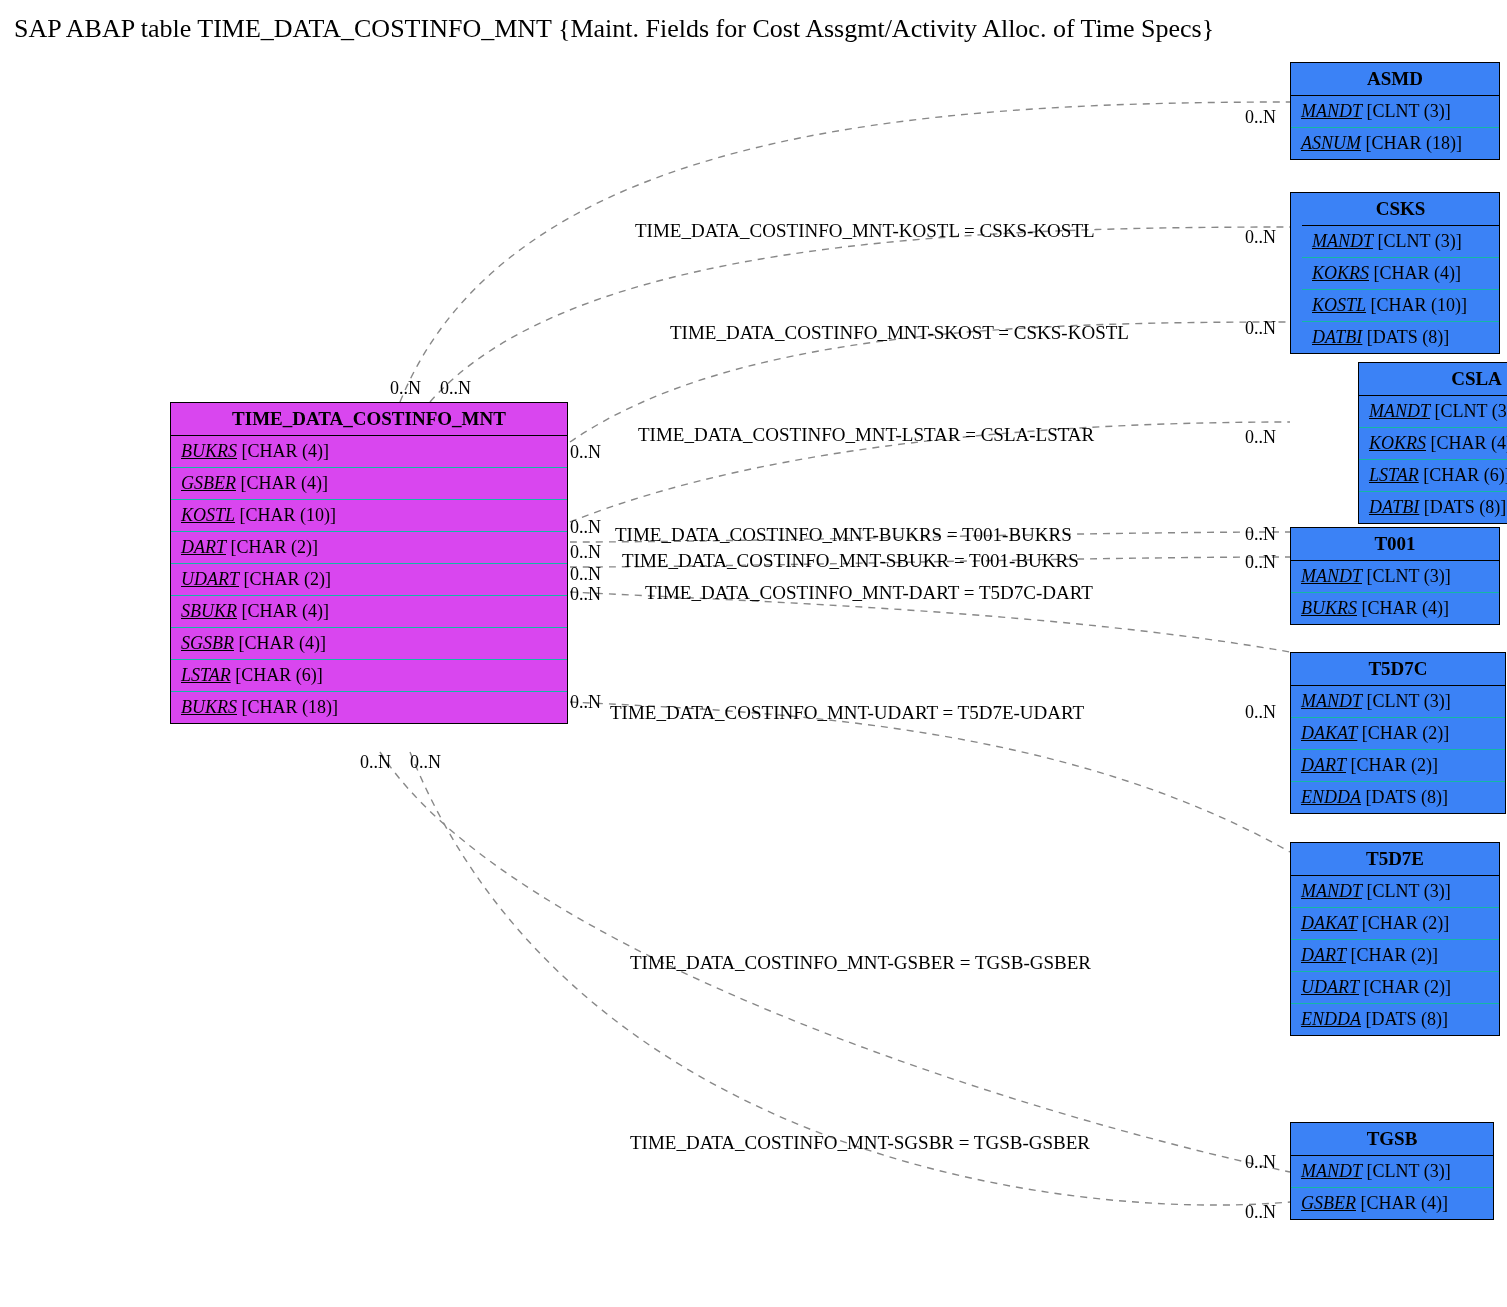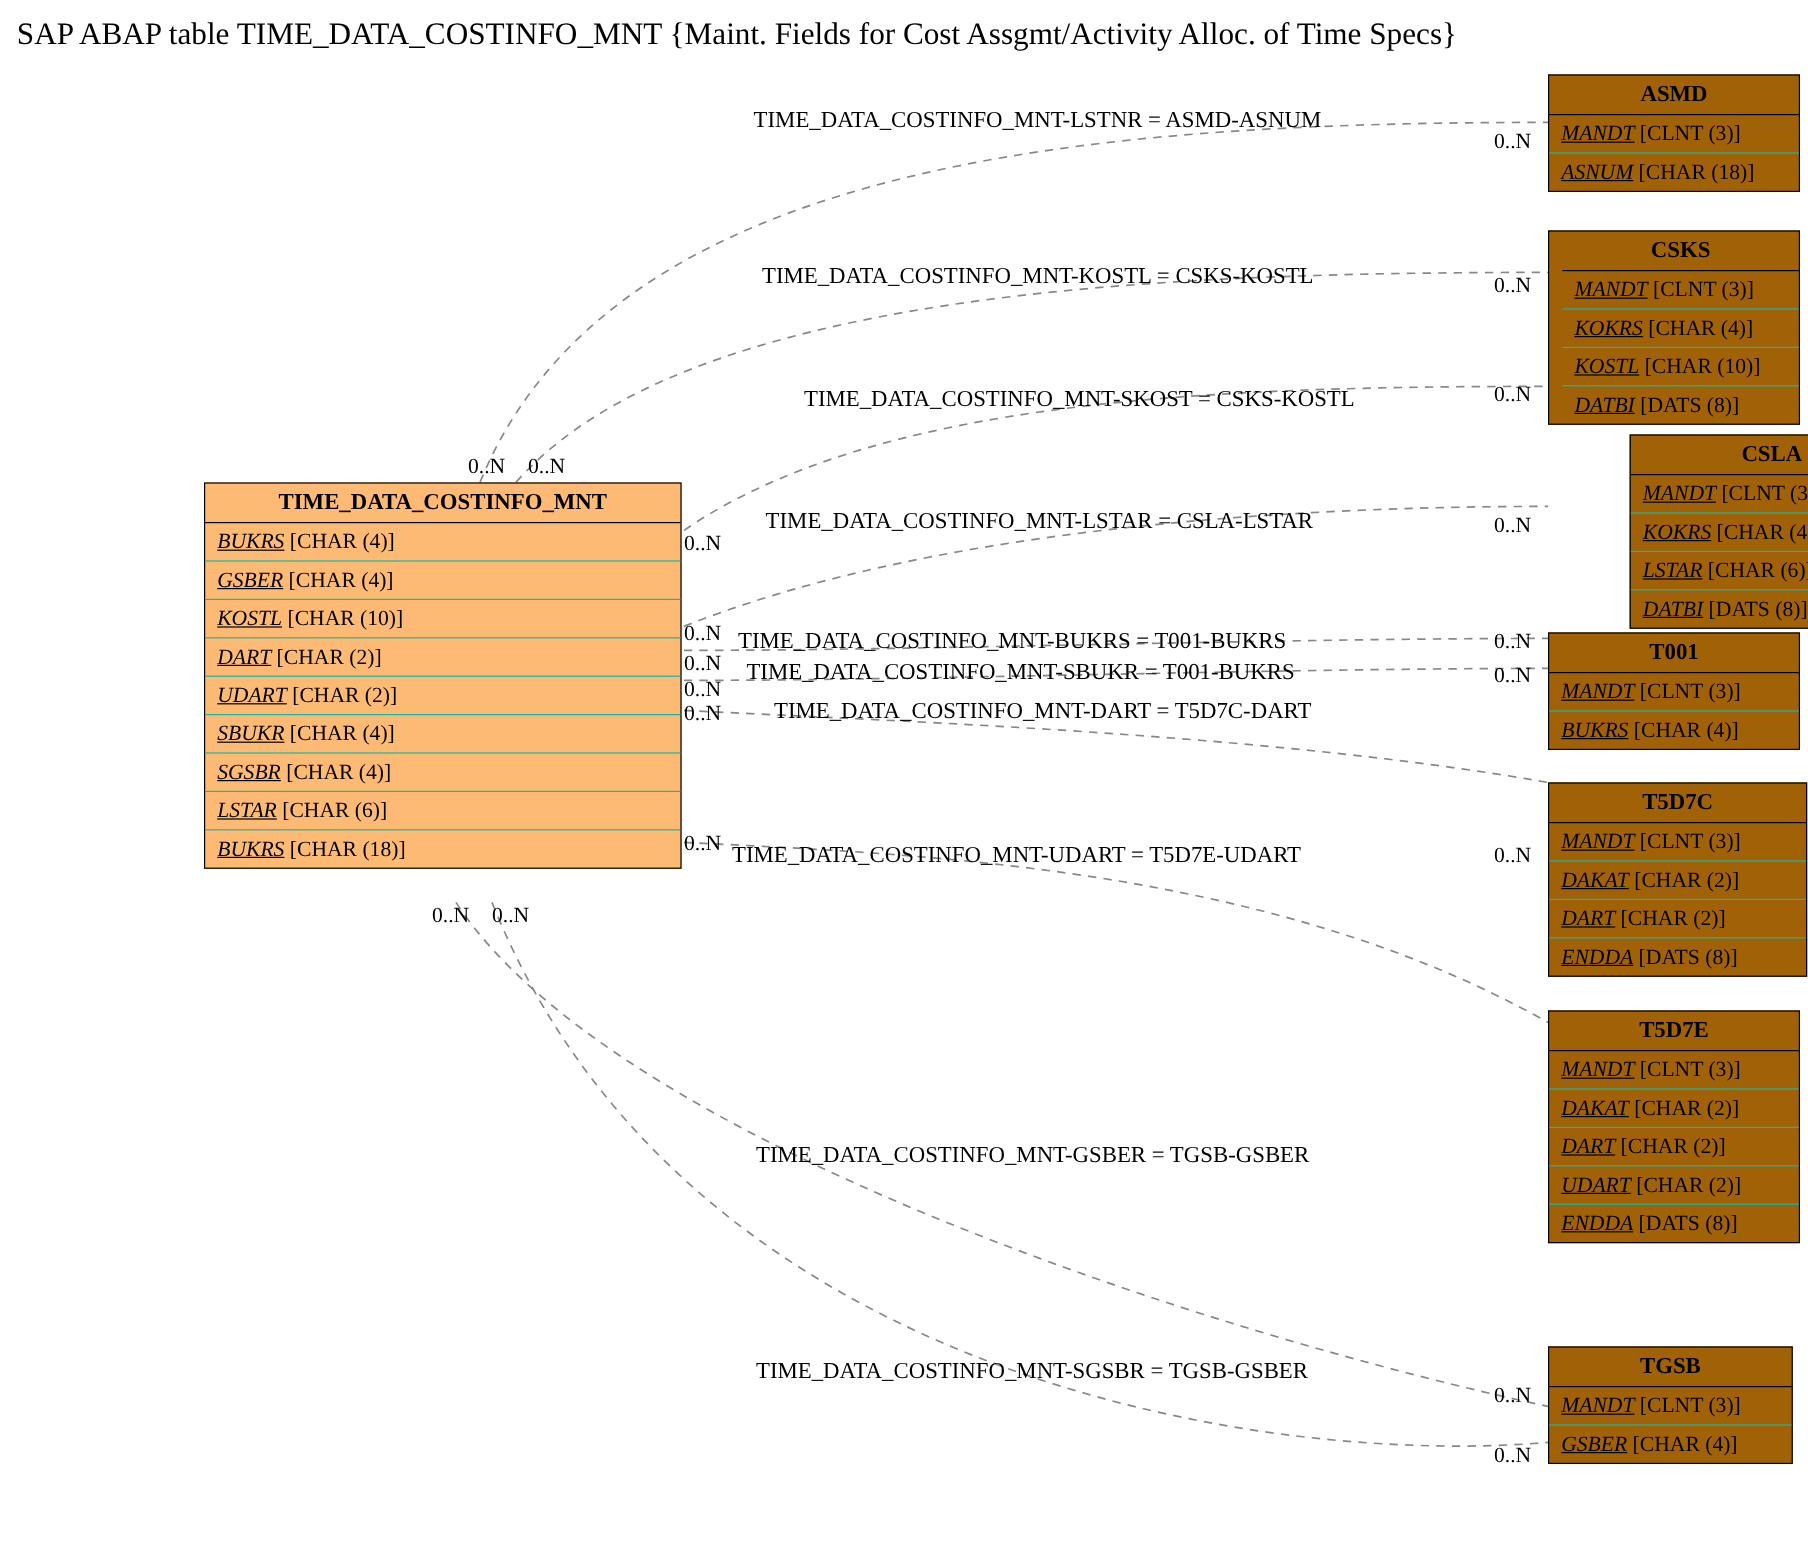--- a/index.html
+++ b/index.html
@@ -23,24 +23,24 @@
   svg.edges {
     position: absolute;
     left: 0; top: 0;
     width: 1487px;
     height: 1260px;
     pointer-events: none;
   }
   .table-box {
     position: absolute;
     border: 1px solid #000;
-    background: #a16207;
+    background: #3b82f6;
   }
   .table-box.main {
-    background: #fdba74;
+    background: #d946ef;
   }
   .table-box .hdr {
     font-weight: bold;
     text-align: center;
     padding: 5px 10px;
     border-bottom: 1px solid #000;
     font-size: 19px;
   }
   .table-box .row {
     padding: 5px 10px;
@@ -152,21 +152,20 @@
     <div class="row"><span class="fld">UDART</span> <span class="typ">[CHAR (2)]</span></div>
     <div class="row"><span class="fld">ENDDA</span> <span class="typ">[DATS (8)]</span></div>
   </div>
 
   <div class="table-box" style="left:1280px; top:1070px; width:204px;">
     <div class="hdr">TGSB</div>
     <div class="row"><span class="fld">MANDT</span> <span class="typ">[CLNT (3)]</span></div>
     <div class="row"><span class="fld">GSBER</span> <span class="typ">[CHAR (4)]</span></div>
   </div>
 
-  <div class="edge-label" style="left:618px; top:38px;">TIME_DATA_COSTINFO_MNT-LSTNR = ASMD-ASNUM</div>
   <div class="edge-label" style="left:625px; top:168px;">TIME_DATA_COSTINFO_MNT-KOSTL = CSKS-KOSTL</div>
   <div class="edge-label" style="left:660px; top:270px;">TIME_DATA_COSTINFO_MNT-SKOST = CSKS-KOSTL</div>
   <div class="edge-label" style="left:628px; top:372px;">TIME_DATA_COSTINFO_MNT-LSTAR = CSLA-LSTAR</div>
   <div class="edge-label" style="left:605px; top:472px;">TIME_DATA_COSTINFO_MNT-BUKRS = T001-BUKRS</div>
   <div class="edge-label" style="left:612px; top:498px;">TIME_DATA_COSTINFO_MNT-SBUKR = T001-BUKRS</div>
   <div class="edge-label" style="left:635px; top:530px;">TIME_DATA_COSTINFO_MNT-DART = T5D7C-DART</div>
   <div class="edge-label" style="left:600px; top:650px;">TIME_DATA_COSTINFO_MNT-UDART = T5D7E-UDART</div>
   <div class="edge-label" style="left:620px; top:900px;">TIME_DATA_COSTINFO_MNT-GSBER = TGSB-GSBER</div>
   <div class="edge-label" style="left:620px; top:1080px;">TIME_DATA_COSTINFO_MNT-SGSBR = TGSB-GSBER</div>
 

